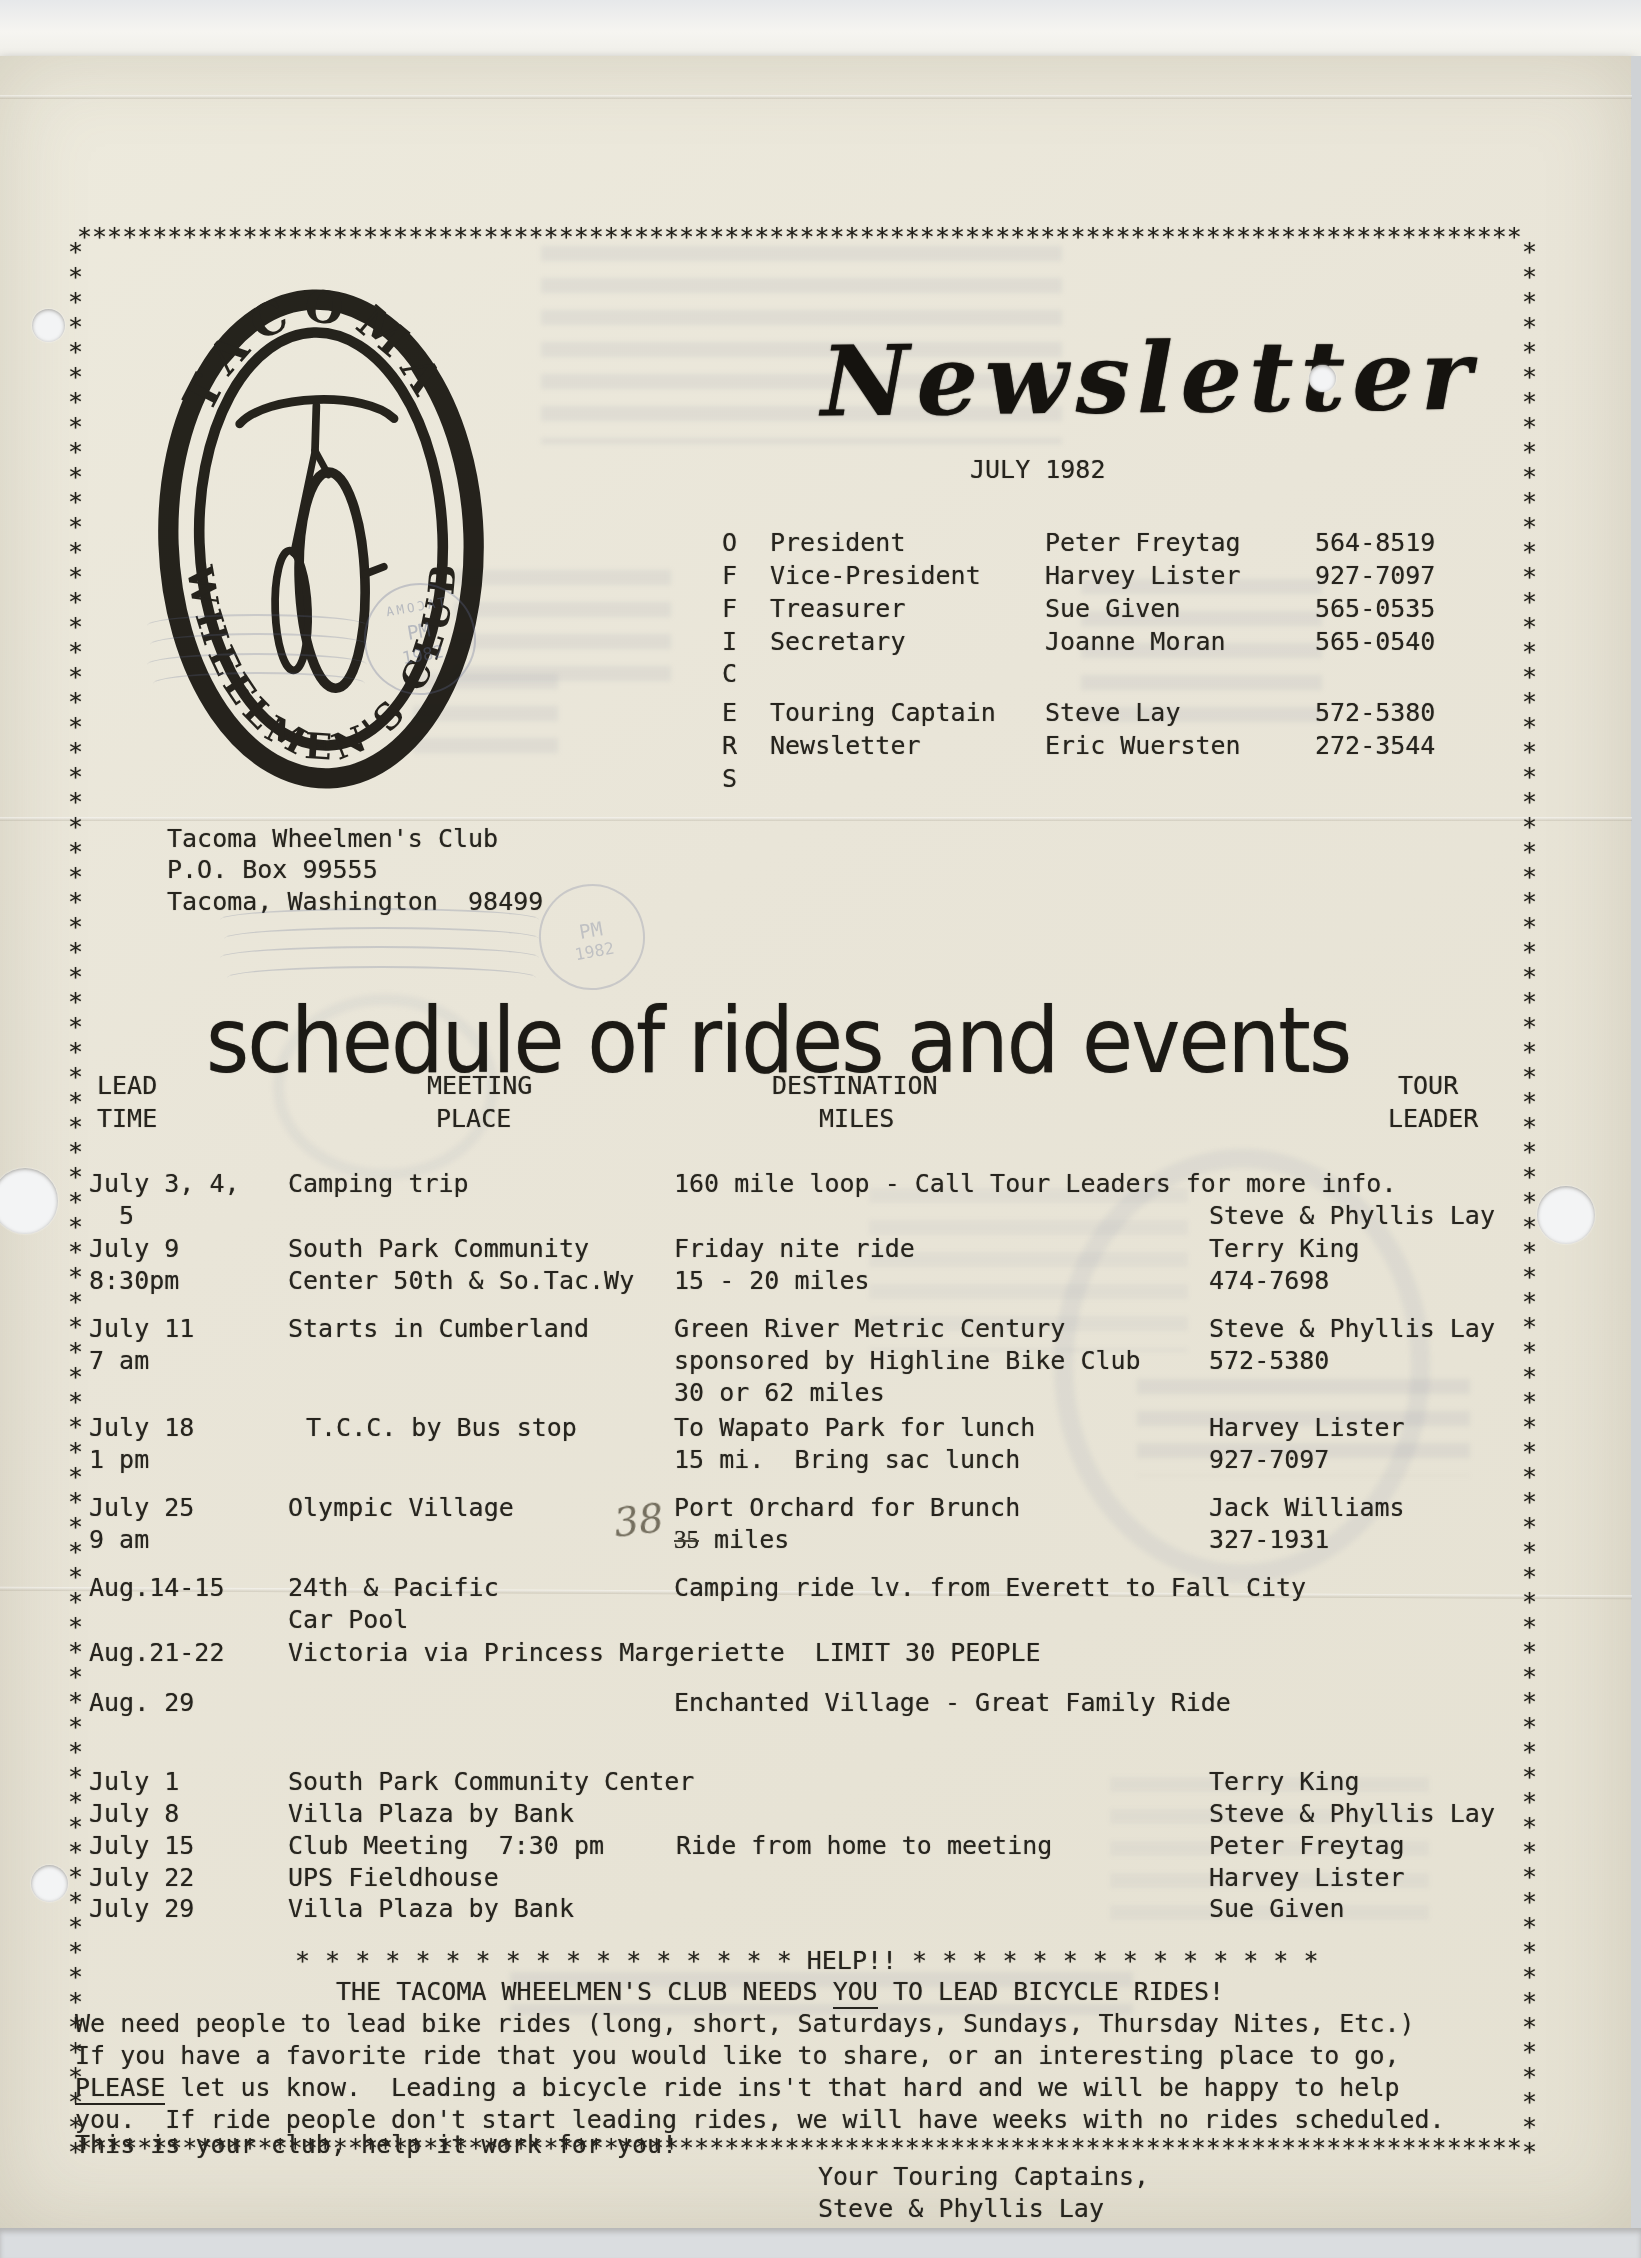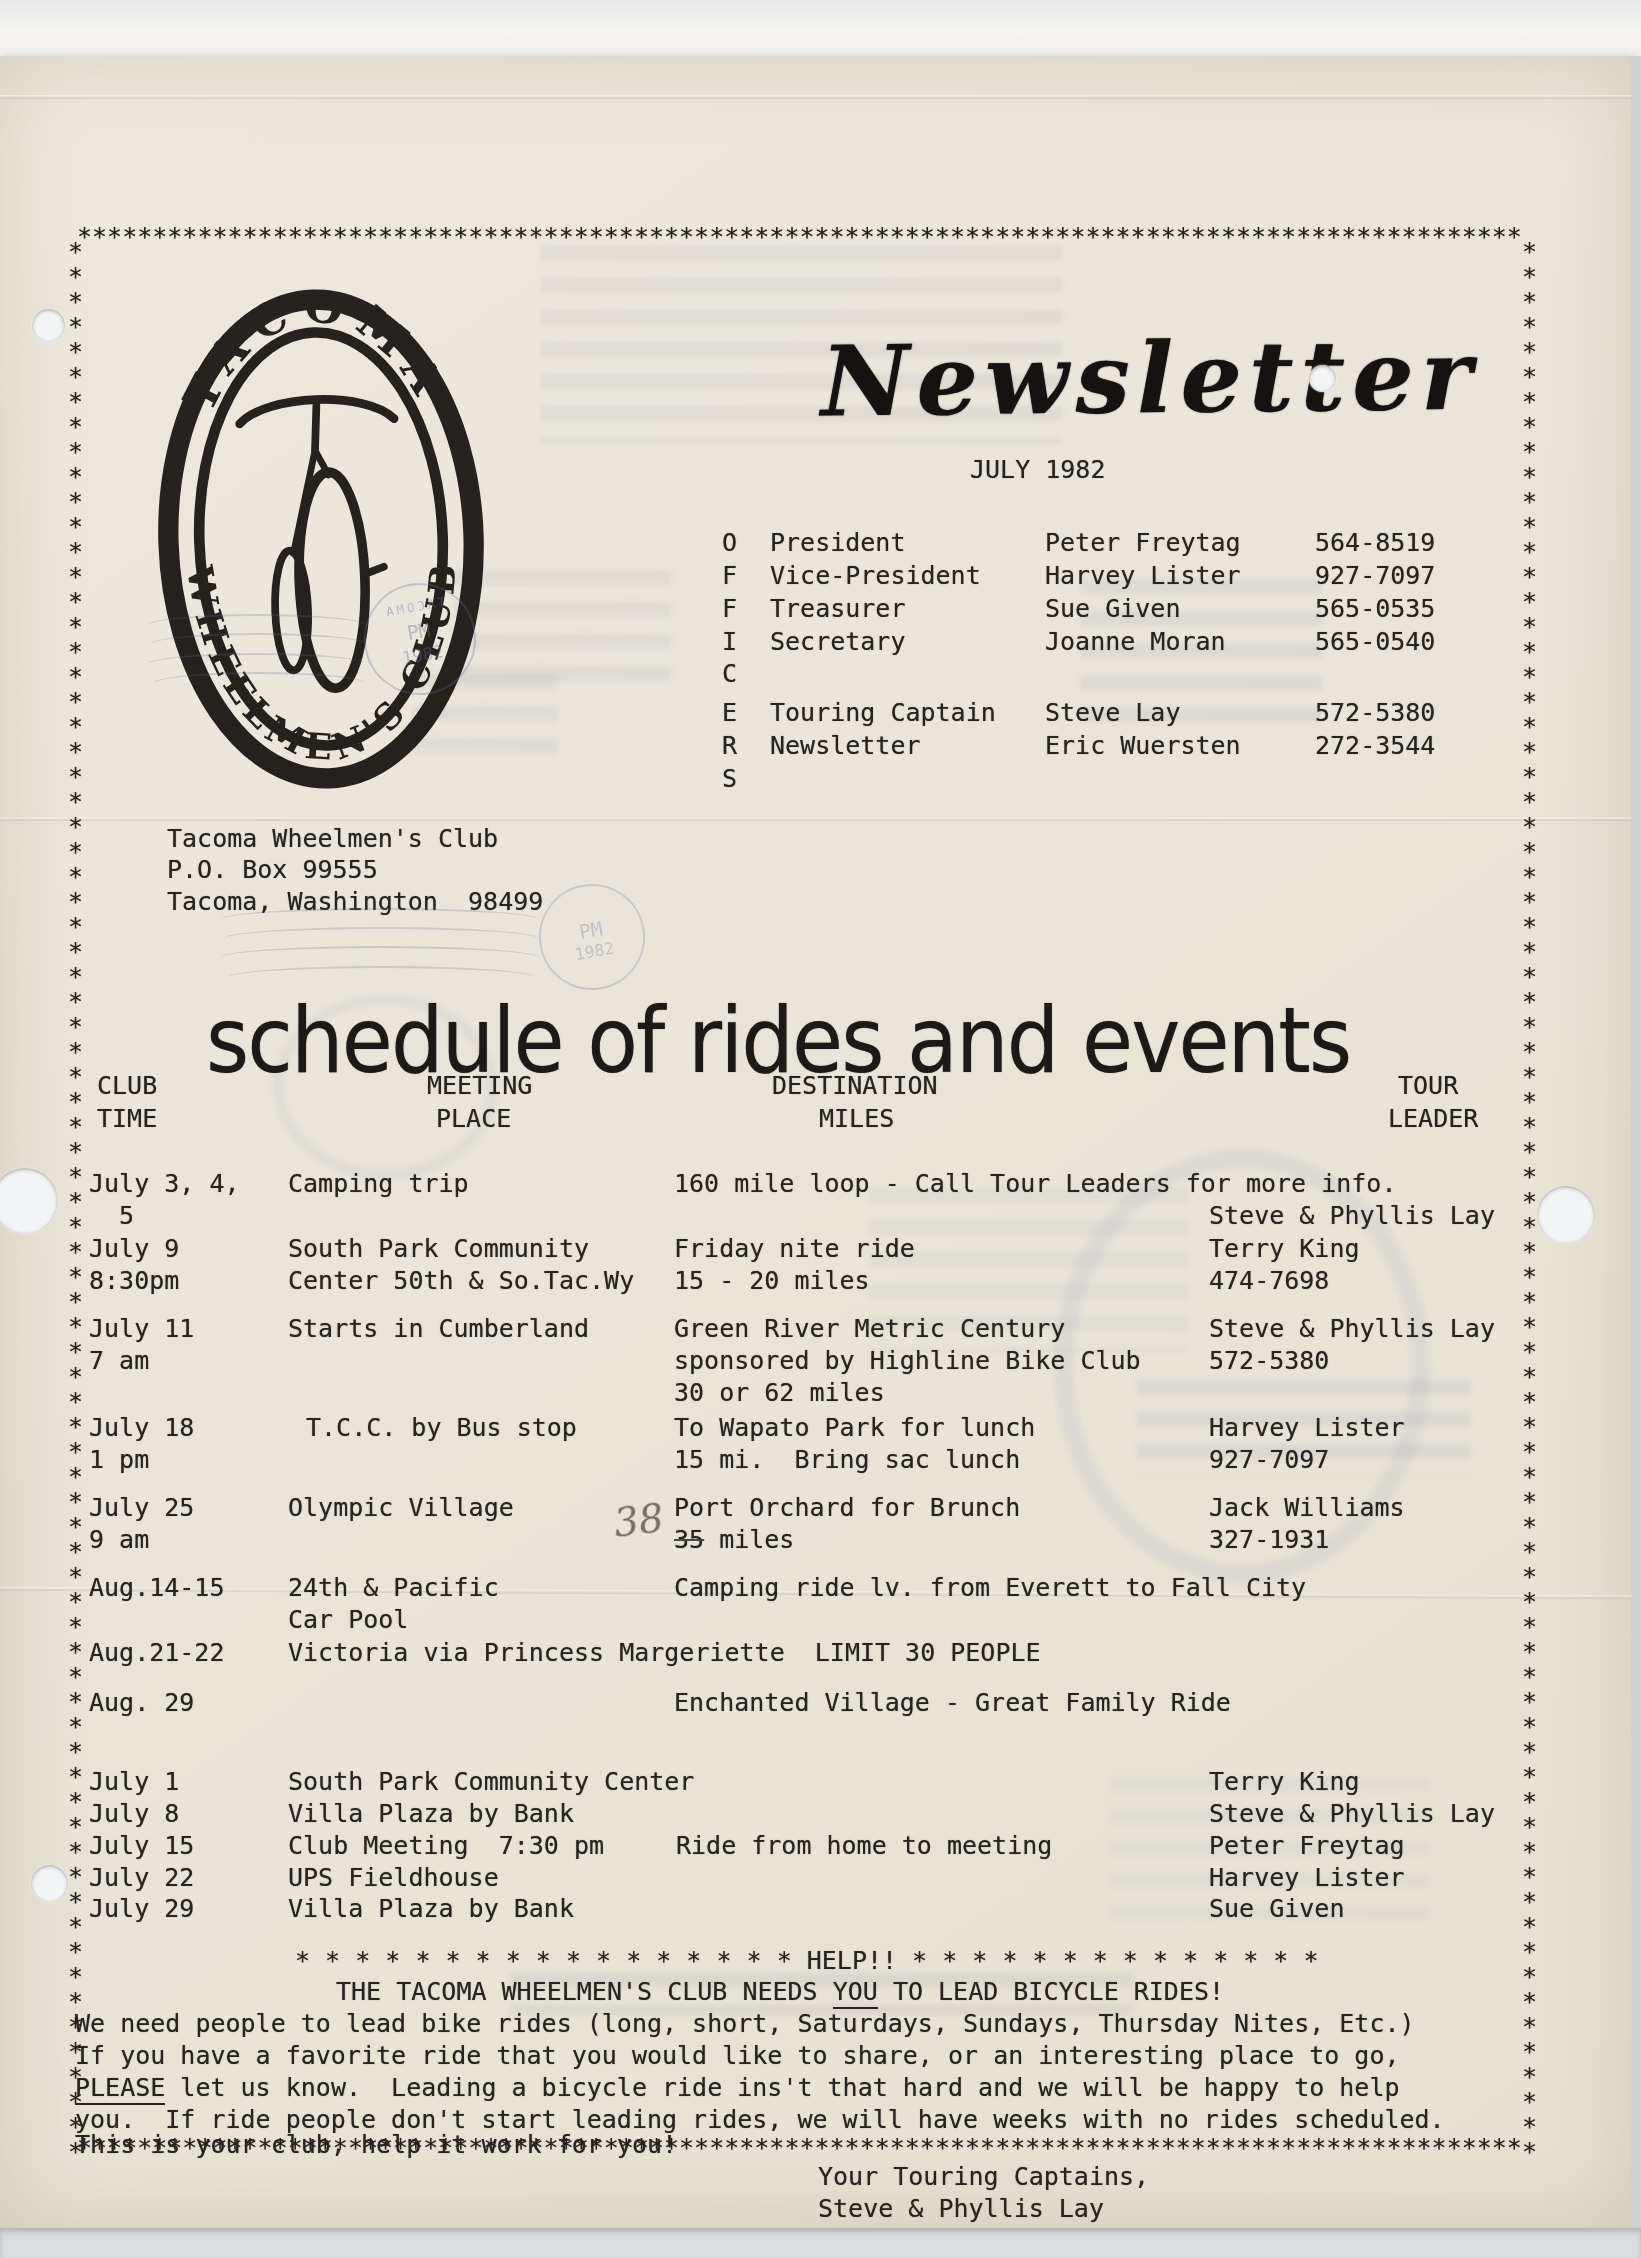--- a/index.html
+++ b/index.html
@@ -13,21 +13,21 @@
          box-shadow:0 2.9px 6.8px rgba(60,55,45,.30);}
   .bottom-bg{position:absolute;left:0;top:2228px;width:1641px;height:30px;background:#dadde0;
          box-shadow:inset 0 3.9px 5.8px rgba(70,65,55,.25);}
   .right-bg{position:absolute;right:0;top:56px;width:9.7px;height:2172px;background:#cfd2d5;}
   .crease{position:absolute;left:0;width:1632px;height:3.9px;
           background:linear-gradient(180deg,rgba(255,255,255,.55),rgba(110,100,78,.18));}
   
   .m{position:absolute;font-family:"DejaVu Sans Mono","Liberation Mono",monospace;
      font-size:25px;line-height:32px;color:#26241e;white-space:pre;
      text-shadow:0 0 1px rgba(40,37,28,.55);}
-  .strike{text-decoration:line-through;text-decoration-thickness:2.4px;text-decoration-color:rgba(70,66,55,.9);}
+  .strike{text-decoration:line-through;text-decoration-thickness:2.4px;text-decoration-color:rgba(70,66,55,.9);font-family:Liberation Serif, serif;}
   .und{border-bottom:2.9px solid #26241e;padding-bottom:1px;}
   
   .bh{position:absolute;font-family:"DejaVu Sans Mono","Liberation Mono",monospace;
       font-size:25px;letter-spacing:0;color:#211f19;white-space:pre;text-shadow:0 0 1px rgba(40,37,28,.5);}
   .bv{position:absolute;font-family:"DejaVu Sans Mono","Liberation Mono",monospace;
       font-size:25px;line-height:25px;color:#211f19;white-space:pre;text-shadow:0 0 1px rgba(40,37,28,.5);}
   
   .newsletter{position:absolute;left:821px;top:321px;font-family:"DejaVu Serif","Liberation Serif",serif;
       font-style:italic;font-weight:700;font-size:97px;letter-spacing:6.8px;color:#15130f;
       transform:rotate(-.6deg);text-shadow:0 0 1.4px rgba(20,18,12,.8);}
@@ -321,21 +321,21 @@
     </div>
     <div class="wline" style="left:220px;top:908px;width:319px"></div>
     <div class="wline" style="left:224px;top:927px;width:315px"></div>
     <div class="wline" style="left:220px;top:946px;width:319px"></div>
     <div class="wline" style="left:227px;top:966px;width:309px"></div>
   </div>
 
   <div class="sched-title">schedule of rides and events</div>
 
   <div>
-    <div class="m" style="left:97px;top:1070px">CLUB</div>
+    <div class="m" style="left:97px;top:1070px">LEAD</div>
     <div class="m" style="left:97px;top:1103px">TIME</div>
     <div class="m" style="left:427px;top:1070px">MEETING</div>
     <div class="m" style="left:436px;top:1103px">PLACE</div>
     <div class="m" style="left:772px;top:1070px">DESTINATION</div>
     <div class="m" style="left:819px;top:1103px">MILES</div>
     <div class="m" style="left:1398px;top:1070px">TOUR</div>
     <div class="m" style="left:1388px;top:1103px">LEADER</div>
   </div>
 
   <div>

